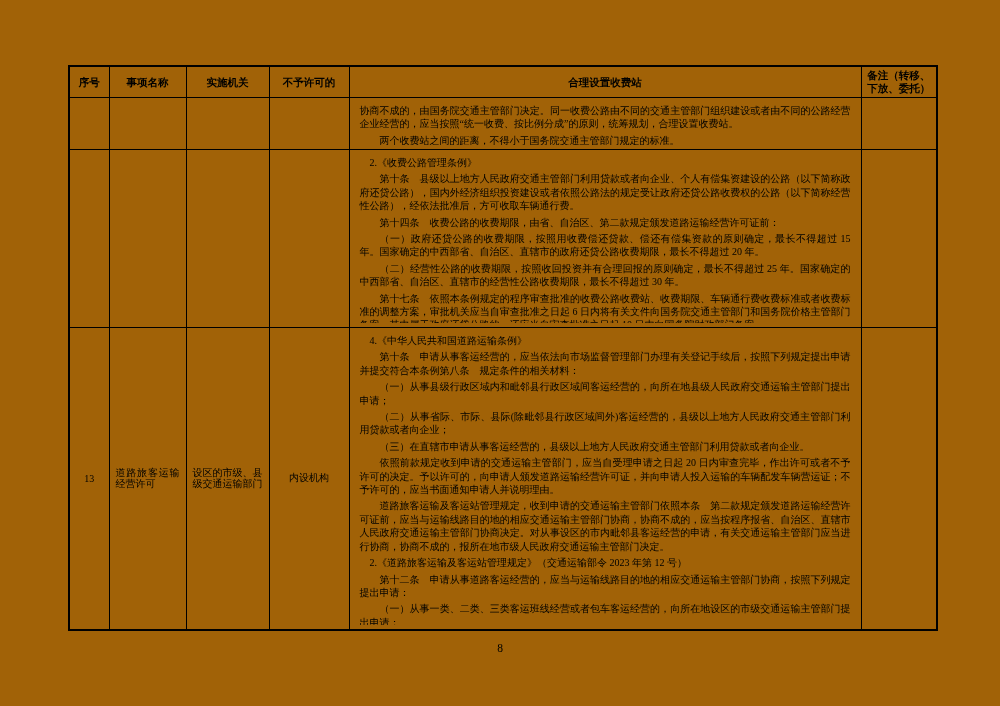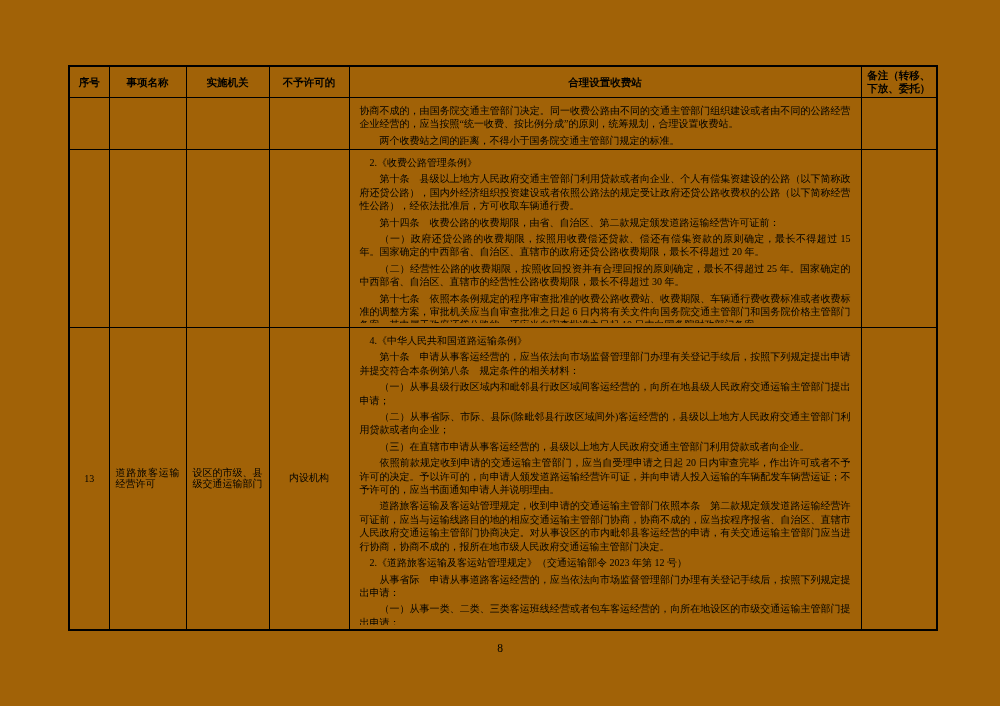--- a/index.html
+++ b/index.html
@@ -139,21 +139,21 @@
         <td class="basis-cell">
           <div class="basis-inner">
             <p class="h">4.《中华人民共和国道路运输条例》</p>
             <p class="b">第十条　申请从事客运经营的，应当依法向市场监督管理部门办理有关登记手续后，按照下列规定提出申请并提交符合本条例第八条　规定条件的相关材料：</p>
             <p class="b">（一）从事县级行政区域内和毗邻县行政区域间客运经营的，向所在地县级人民政府交通运输主管部门提出申请；</p>
             <p class="b">（二）从事省际、市际、县际(除毗邻县行政区域间外)客运经营的，县级以上地方人民政府交通主管部门利用贷款或者向企业；</p>
             <p class="b">（三）在直辖市申请从事客运经营的，县级以上地方人民政府交通主管部门利用贷款或者向企业。</p>
             <p class="b">依照前款规定收到申请的交通运输主管部门，应当自受理申请之日起 20 日内审查完毕，作出许可或者不予许可的决定。予以许可的，向申请人颁发道路运输经营许可证，并向申请人投入运输的车辆配发车辆营运证；不予许可的，应当书面通知申请人并说明理由。</p>
             <p class="b">道路旅客运输及客运站管理规定，收到申请的交通运输主管部门依照本条　第二款规定颁发道路运输经营许可证前，应当与运输线路目的地的相应交通运输主管部门协商，协商不成的，应当按程序报省、自治区、直辖市人民政府交通运输主管部门协商决定。对从事设区的市内毗邻县客运经营的申请，有关交通运输主管部门应当进行协商，协商不成的，报所在地市级人民政府交通运输主管部门决定。</p>
             <p class="h">2.《道路旅客运输及客运站管理规定》（交通运输部令 2023 年第 12 号）</p>
-            <p class="b">从事省际　申请从事道路客运经营的，应当依法向市场监督管理部门办理有关登记手续后，按照下列规定提出申请：</p>
+            <p class="b">第十二条　申请从事道路客运经营的，应当与运输线路目的地的相应交通运输主管部门协商，按照下列规定提出申请：</p>
             <p class="b">（一）从事一类、二类、三类客运班线经营或者包车客运经营的，向所在地设区的市级交通运输主管部门提出申请；</p>
             <p class="b">（二）从事四类客运班线经营的，向所在地县级交通运输主管部门提出申请。</p>
           </div>
         </td>
         <td class="center-cell"></td>
       </tr>
 
     </tbody>
   </table>
 

